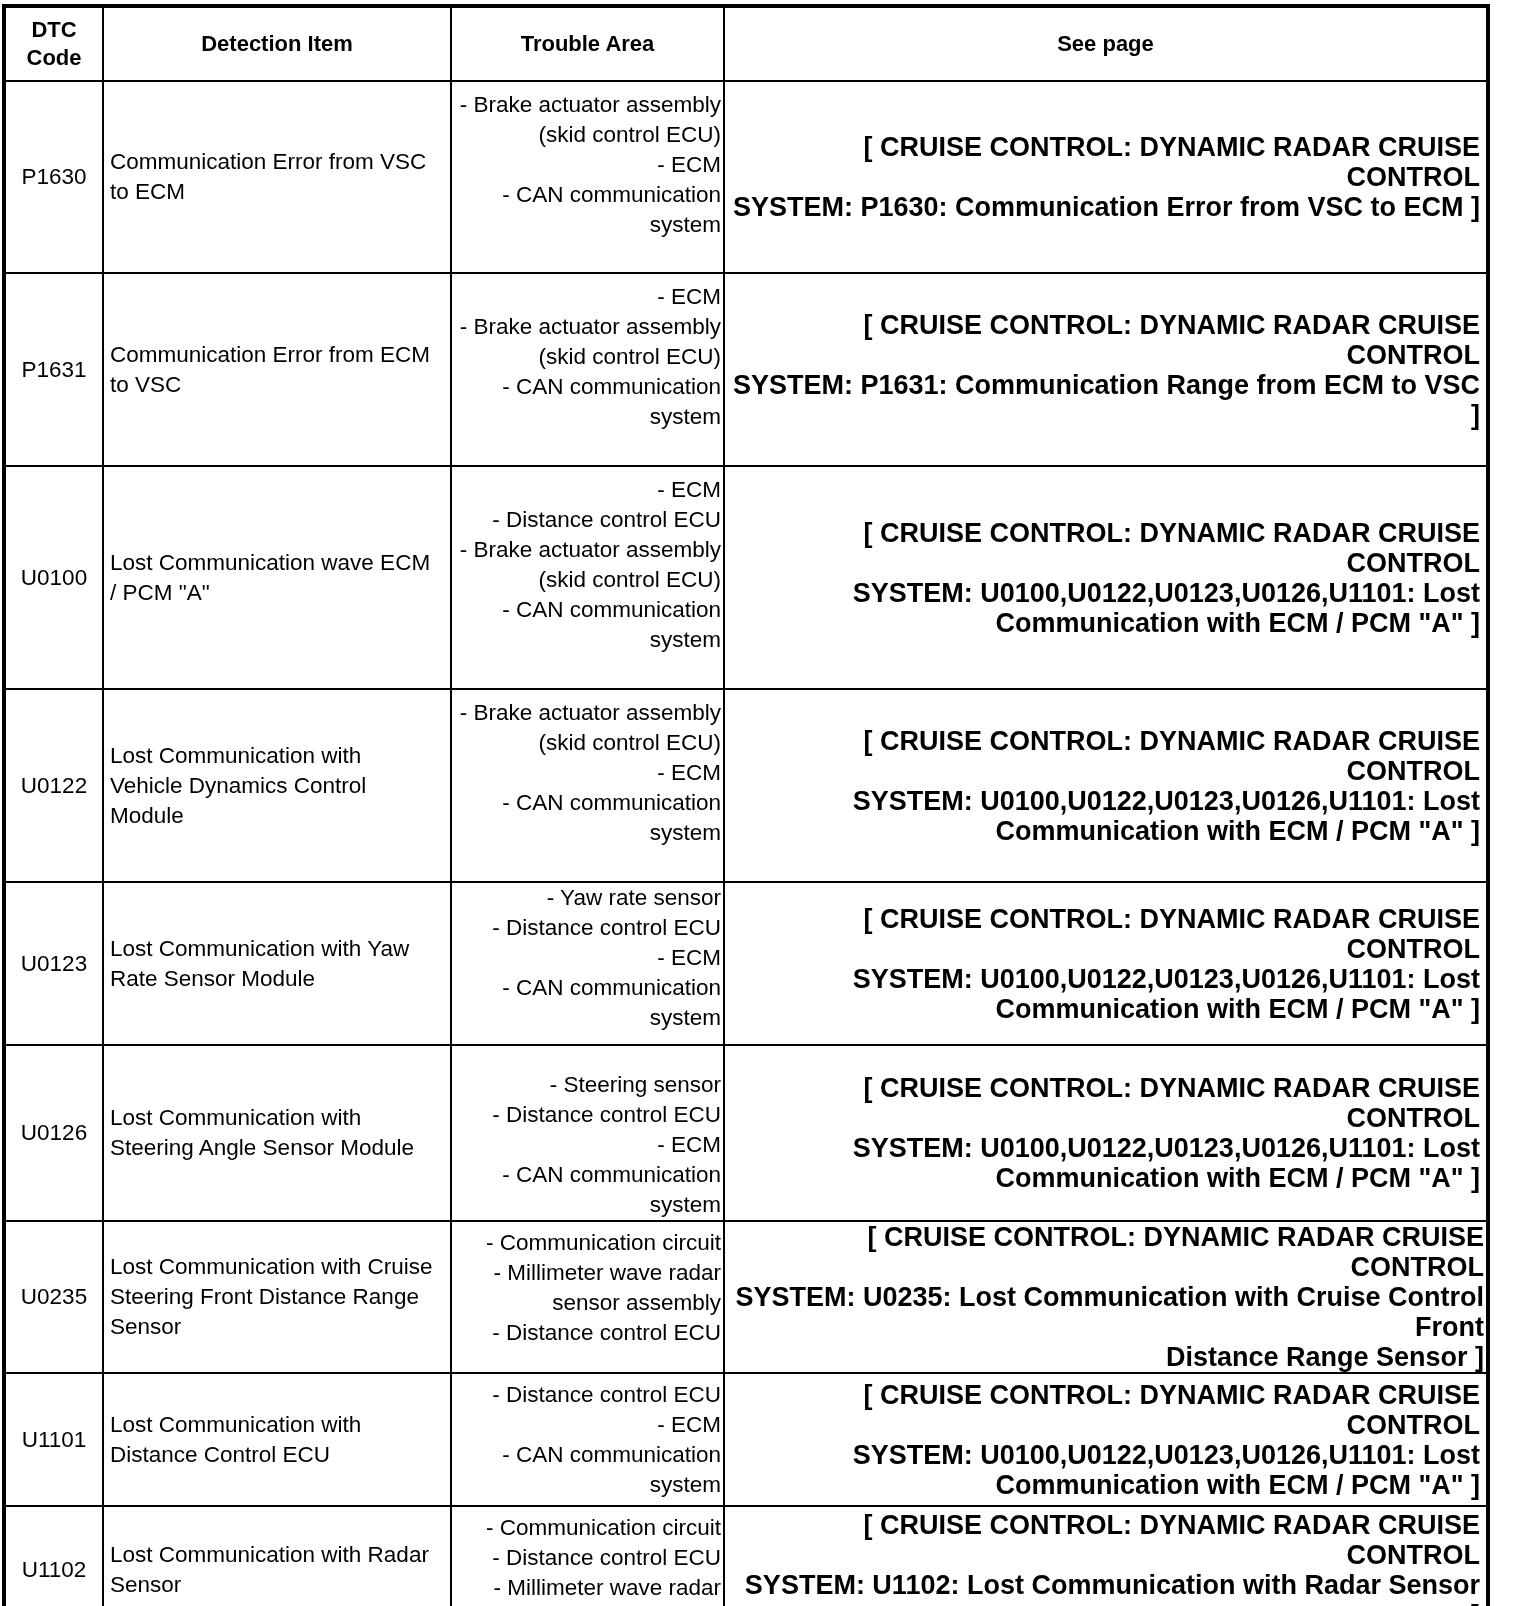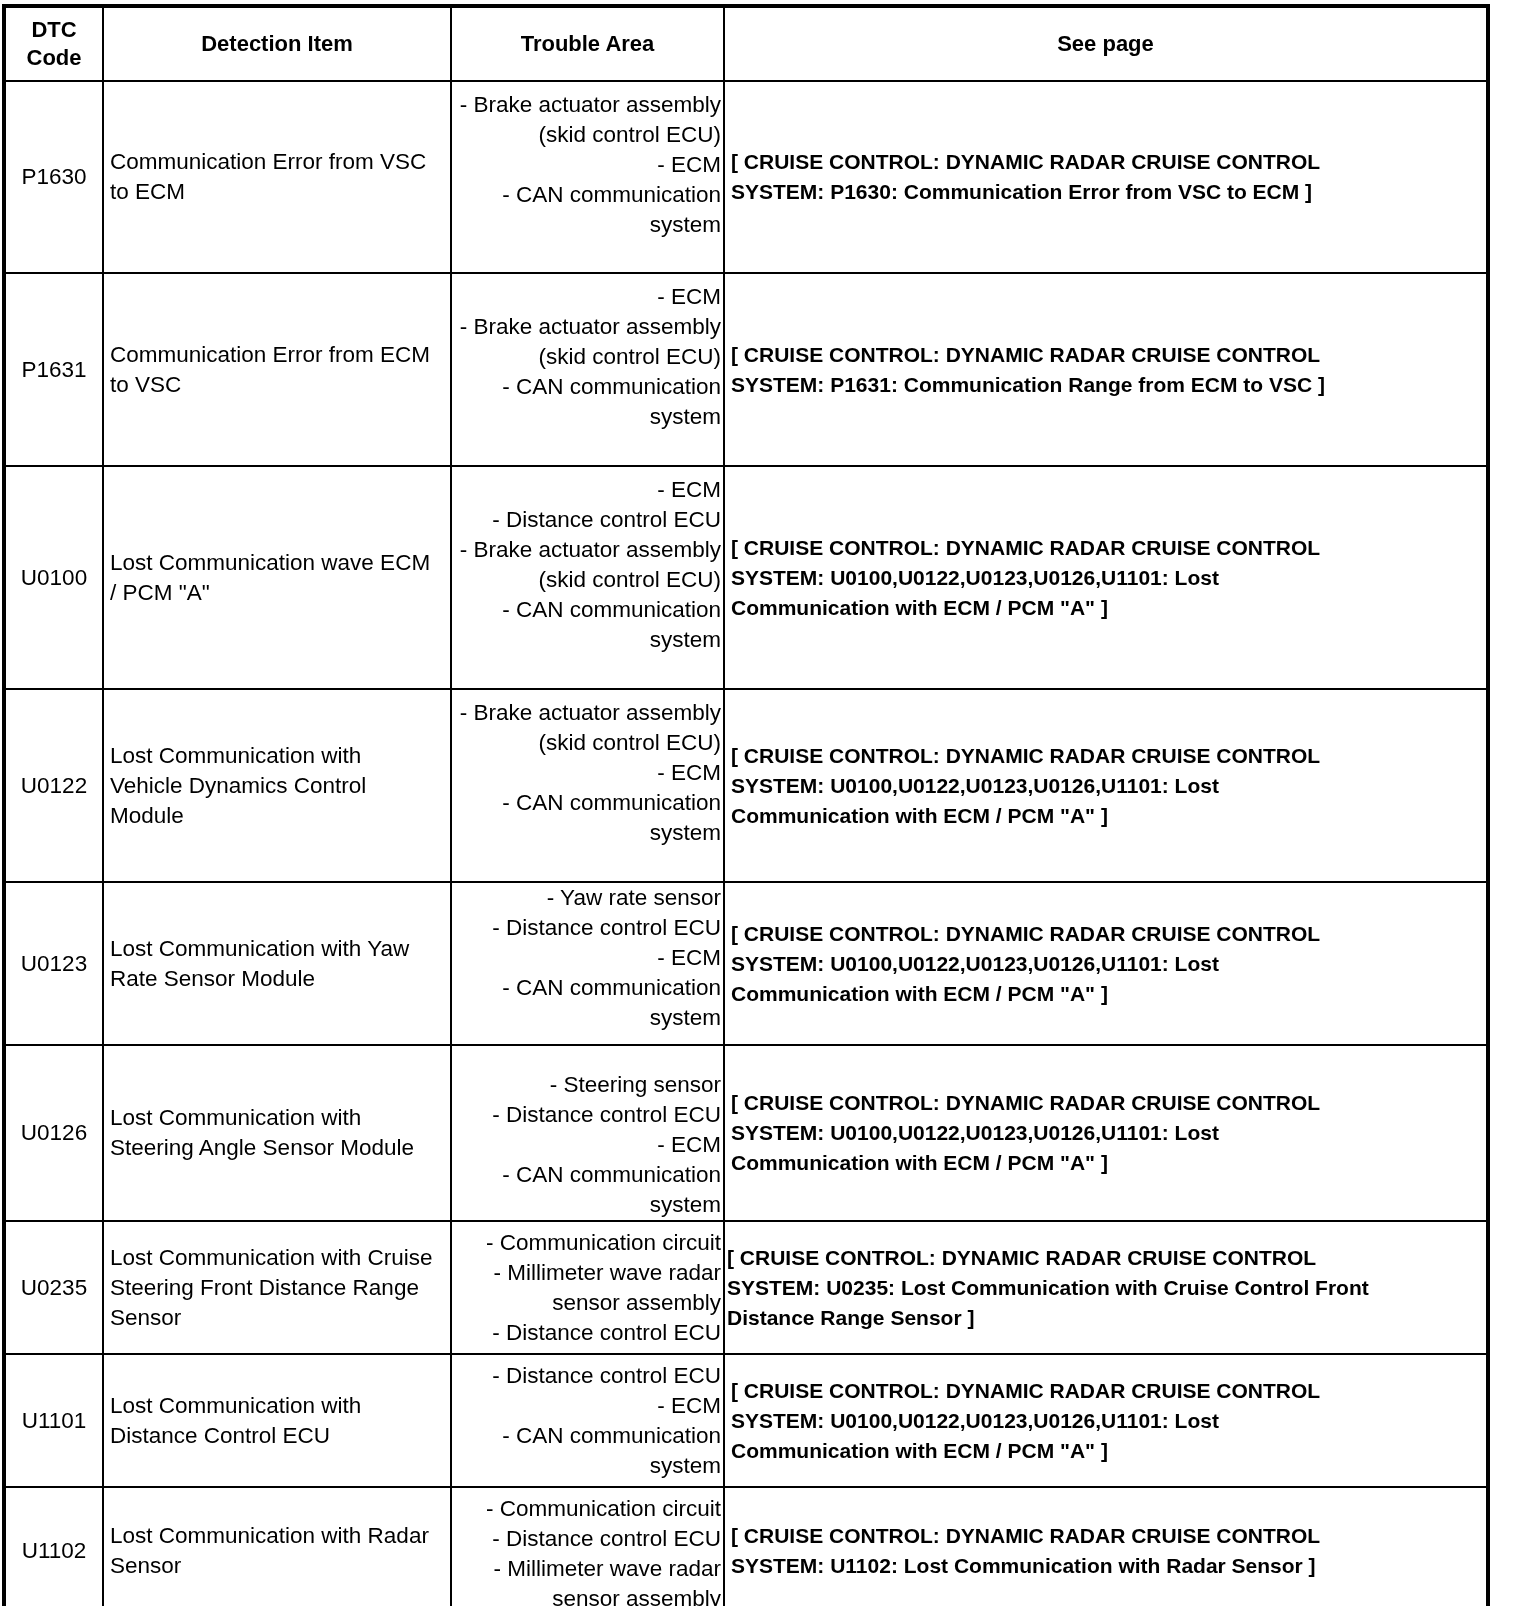--- a/index.html
+++ b/index.html
@@ -53,24 +53,24 @@
       padding: 0 12px 0 6px;
     }
     td.trouble {
       text-align: right;
       padding: 0 2px 0 5px;
       vertical-align: top;
       margin-left: 35px;
     }
     td.trouble .tline { display: block; white-space: normal; }
     td.page {
-      text-align: left;
+      text-align: right;
       font-weight: bold;
       padding: 0 6px;
-      font-size: 21px;
+      font-size: 27px;
       line-height: 30px;
     }
     td.page .pline { display: block; }
     .tr-header { height: 75px; }
   </style>
 </head>
 <body>
 
 <table class="dtc-table">
   <colgroup>

